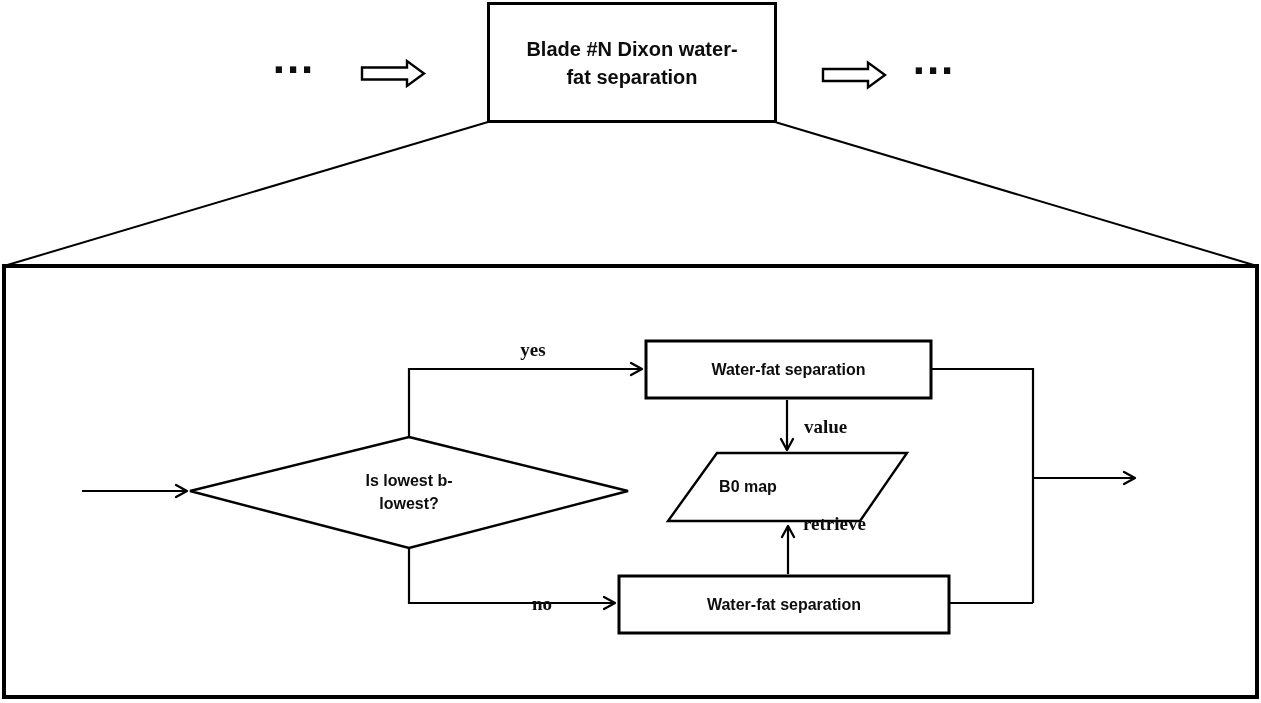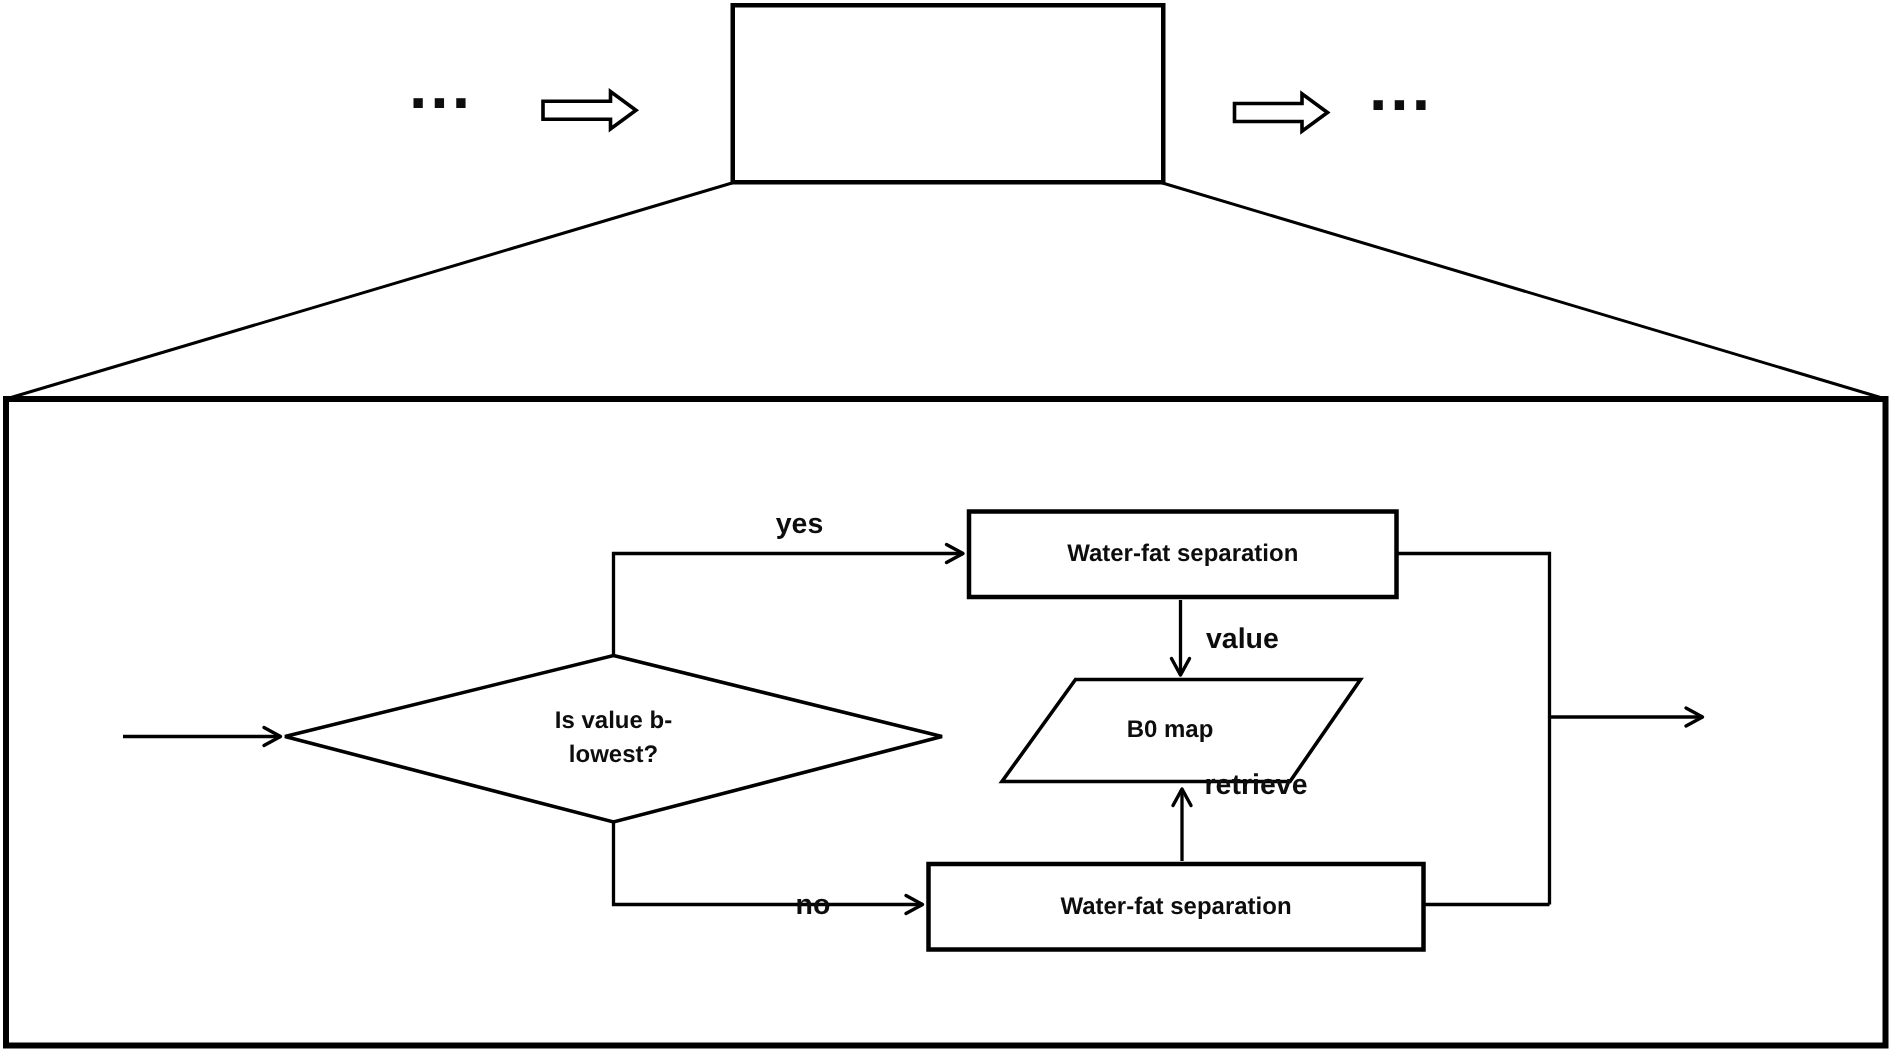--- a/index.html
+++ b/index.html
@@ -28,21 +28,21 @@
     justify-content: center;
     text-align: center;
     font-weight: bold;
     color: #0d0d0d;
     line-height: 1.35;
     white-space: nowrap;
   }
   .txt .stacked { display: block; }
   .node-text { font-size: 16px; }
   .chain-text { font-size: 20px; line-height: 1.4; }
-  .edge-label { font-size: 19px; justify-content: flex-start; text-align: left; }
+  .edge-label { font-size: 19px; justify-content: flex-start; text-align: left; font-family: Liberation Serif, serif; }
   .edge-label.centered { justify-content: center; text-align: center; }
   .dots {
     font-size: 44px;
     letter-spacing: 2px;
     font-weight: bold;
     line-height: 0;
     align-items: flex-start;
   }
 </style>
 </head>
@@ -87,32 +87,38 @@
 
     <polyline points="932,369 1033,369 1033,603" fill="none" stroke="#000000" stroke-width="2.2"></polyline>
     <line x1="950" y1="603" x2="1033" y2="603" stroke="#000000" stroke-width="2.2"></line>
 
     <line x1="1033" y1="478" x2="1135" y2="478" stroke="#000000" stroke-width="2.2" marker-end="url(#chev)"></line>
   </svg>
 
   <div class="txt dots" style="left:263px; top:58px; width:62px; height:30px;">...</div>
   <div class="txt dots" style="left:903px; top:59px; width:62px; height:30px;">...</div>
 
+  <div class="txt chain-text" style="left:488px; top:4px; width:288px; height:118px;">
+    <span>
+      <span class="stacked">Blade #N Dixon water-</span>
+      <span class="stacked">fat separation</span>
+    </span>
+  </div>
 
   <div class="txt node-text" style="left:309px; top:459px; width:200px; height:66px; line-height:1.45;">
     <span>
-      <span class="stacked">Is value b-</span>
+      <span class="stacked">Is lowest b-</span>
       <span class="stacked">lowest?</span>
     </span>
   </div>
 
   <div class="txt edge-label centered" style="left:503px; top:338px; width:60px; height:24px;">yes</div>
   <div class="txt edge-label centered" style="left:512px; top:592px; width:60px; height:24px;">no</div>
 
   <div class="txt node-text" style="left:646px; top:341px; width:285px; height:57px;">Water-fat separation</div>
   <div class="txt node-text" style="left:619px; top:576px; width:330px; height:57px;">Water-fat separation</div>
 
-  <div class="txt node-text" style="left:680px; top:453px; width:200px; height:68px;">B0 map</div>
+  <div class="txt node-text" style="left:648px; top:453px; width:200px; height:68px;">B0 map</div>
 
   <div class="txt edge-label" style="left:804px; top:414px; width:90px; height:26px;">value</div>
   <div class="txt edge-label" style="left:803px; top:511px; width:110px; height:26px;">retrieve</div>
 
 </div>
 
 </body></html>

